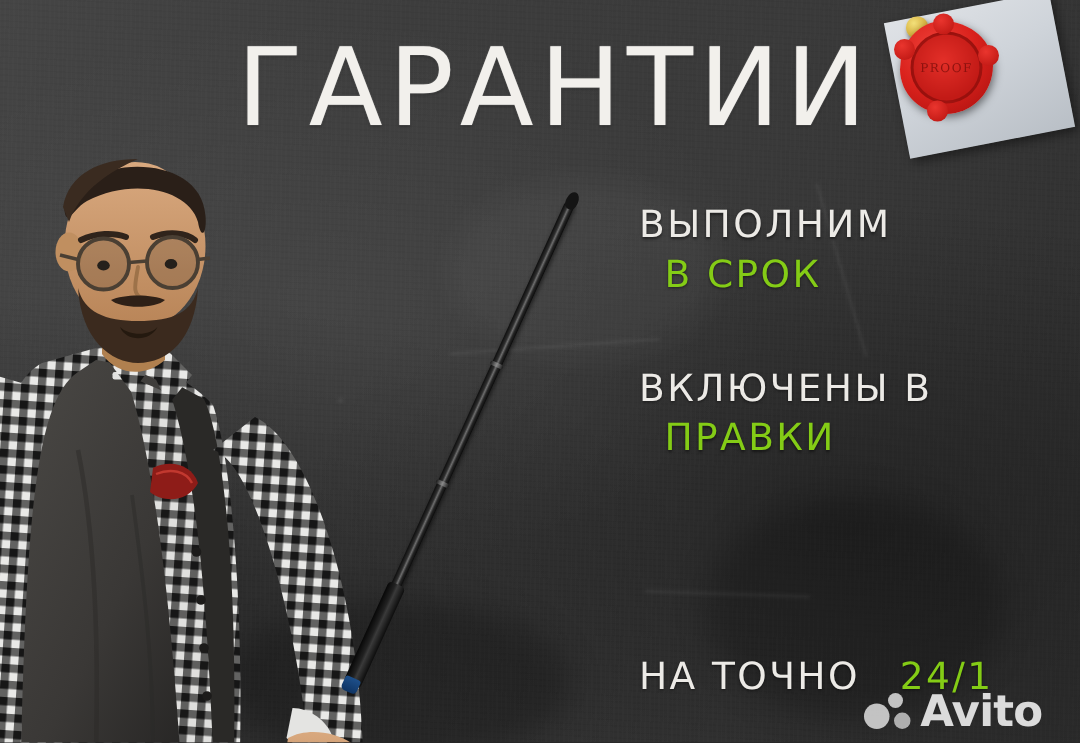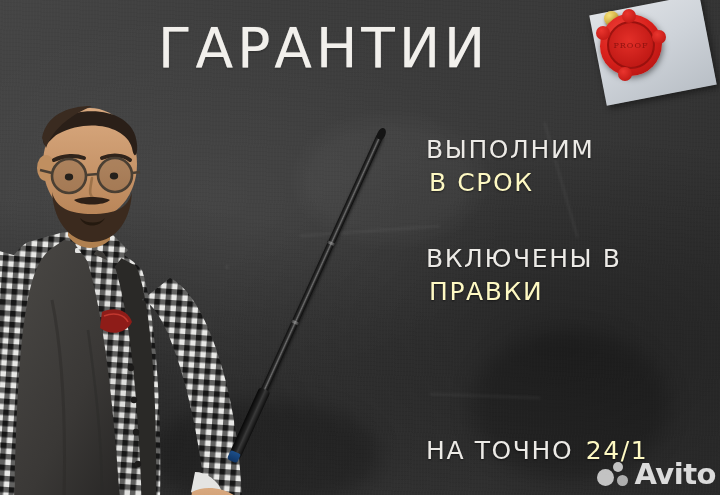--- a/index.html
+++ b/index.html
@@ -45,21 +45,21 @@
     background: rgba(255,255,255,0.055);
     filter: blur(1.1px);
     pointer-events: none;
   }
 
   
   .headline {
     position: absolute;
     left: 158px;
     top: 16px;
-    font-size: 55px;
+    font-size: 72px;
     letter-spacing: 4px;
     color: #f2f0ec;
     font-weight: 400;
     font-family: "DejaVu Sans", sans-serif;
     text-shadow: 0 0 1px rgba(255,255,255,.5), 0 1px 2px rgba(0,0,0,.45);
     white-space: nowrap;
   }
 
   
   .claims {
@@ -76,21 +76,22 @@
     color: #eceae6;
     font-family: "DejaVu Sans", sans-serif;
     font-weight: 400;
     white-space: nowrap;
     text-shadow: 0 1px 2px rgba(0,0,0,.5);
   }
   .hl {
     display: inline-block;
     padding: 1px 5px 2px 3px;
     position: relative;
-    color: #fef9c3;
+    color: #84cc16;
+    margin-left: 14px;
   }
   .hl::before {
     content: "";
     position: absolute;
     left: 0; right: 0; top: 2px; bottom: 0px;
     z-index: -1;
     border-radius: 1px;
   }
   .hl-dark::before { background: #8d1b17; box-shadow: 0 0 6px rgba(0,0,0,.4) inset; }
   .hl-bright::before { background: #b3201c; box-shadow: 0 0 6px rgba(0,0,0,.35) inset; }
@@ -180,21 +181,21 @@
     font-family:"DejaVu Serif", serif;
   }
   .seal-nub {
     position:absolute; width:14px; height:14px; border-radius:50%;
     background: radial-gradient(circle at 38% 32%, #ea352e, #b8130f);
   }
 
   
   .avito {
     position: absolute;
-    right: 4px;
+    right: 25px;
     bottom: 6px;
     display: flex;
     align-items: center;
     gap: 3px;
     opacity: .93;
   }
   .avito-dots { position: relative; width: 34px; height: 26px; }
   .avito-dots i { position: absolute; display:block; border-radius: 50%; background: #cfcfcf; }
   .d1 { width: 17px; height: 17px; left: 0;  top: 7px;  }
   .d2 { width: 10px; height: 10px; left: 16px; top: 0px; }

